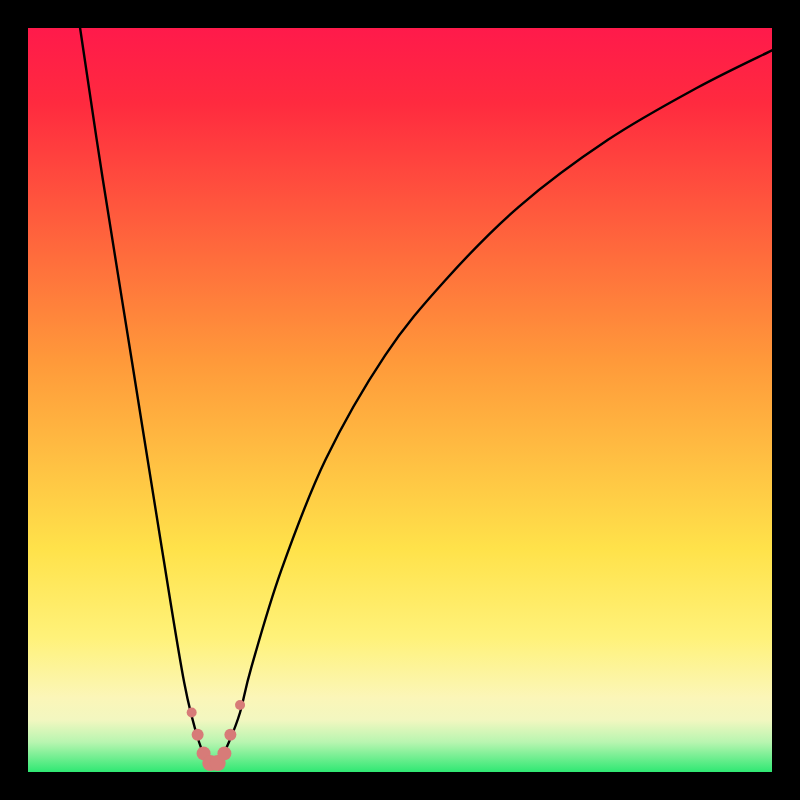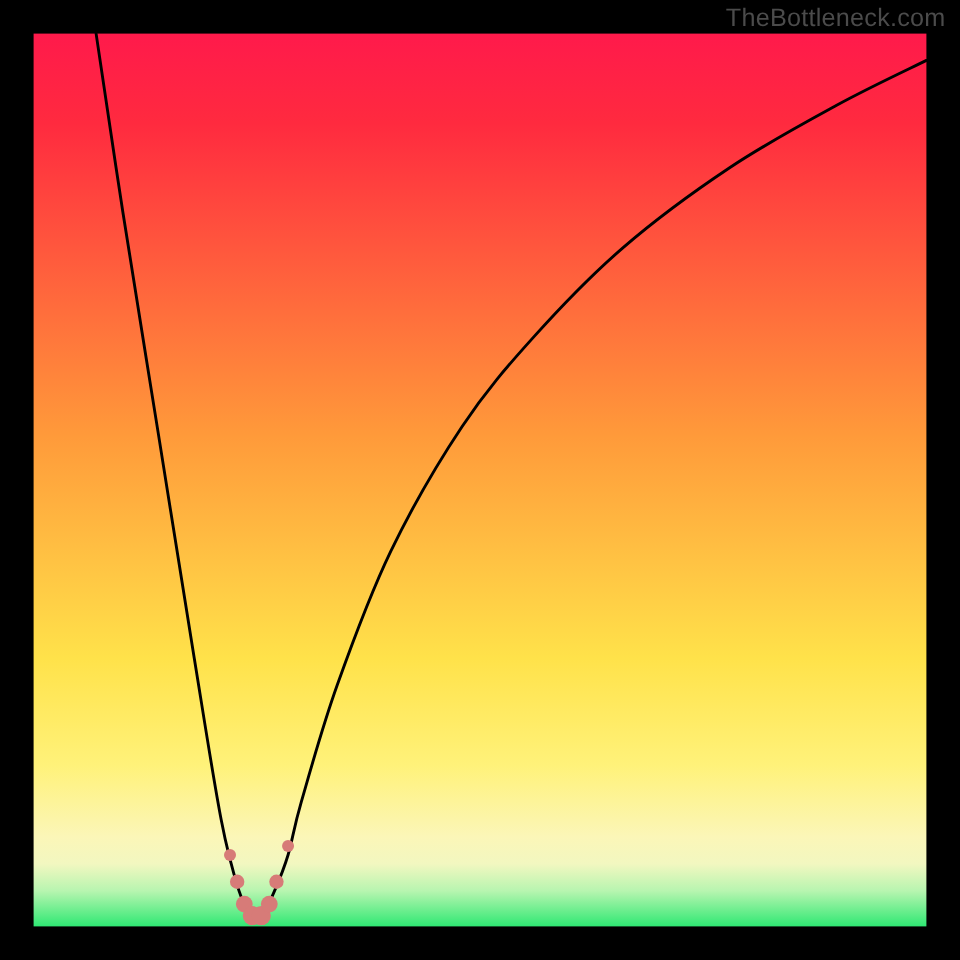--- a/index.html
+++ b/index.html
@@ -71,14 +71,13 @@
           <circle cx="169.632" cy="706.8" r="6" class="marker"></circle>
           <circle cx="175.584" cy="725.4" r="7" class="marker"></circle>
           <circle cx="182.28" cy="735.072" r="8" class="marker"></circle>
           <circle cx="189.72" cy="735.072" r="8" class="marker"></circle>
           <circle cx="196.416" cy="725.4" r="7" class="marker"></circle>
           <circle cx="202.36800000000002" cy="706.8" r="6" class="marker"></circle>
           <circle cx="212.04" cy="677.04" r="5" class="marker"></circle>
         </g>
     </svg>
   </div>
-  <div class="watermark">TheBottleneck.com</div>
 </div>
 
 </body></html>

